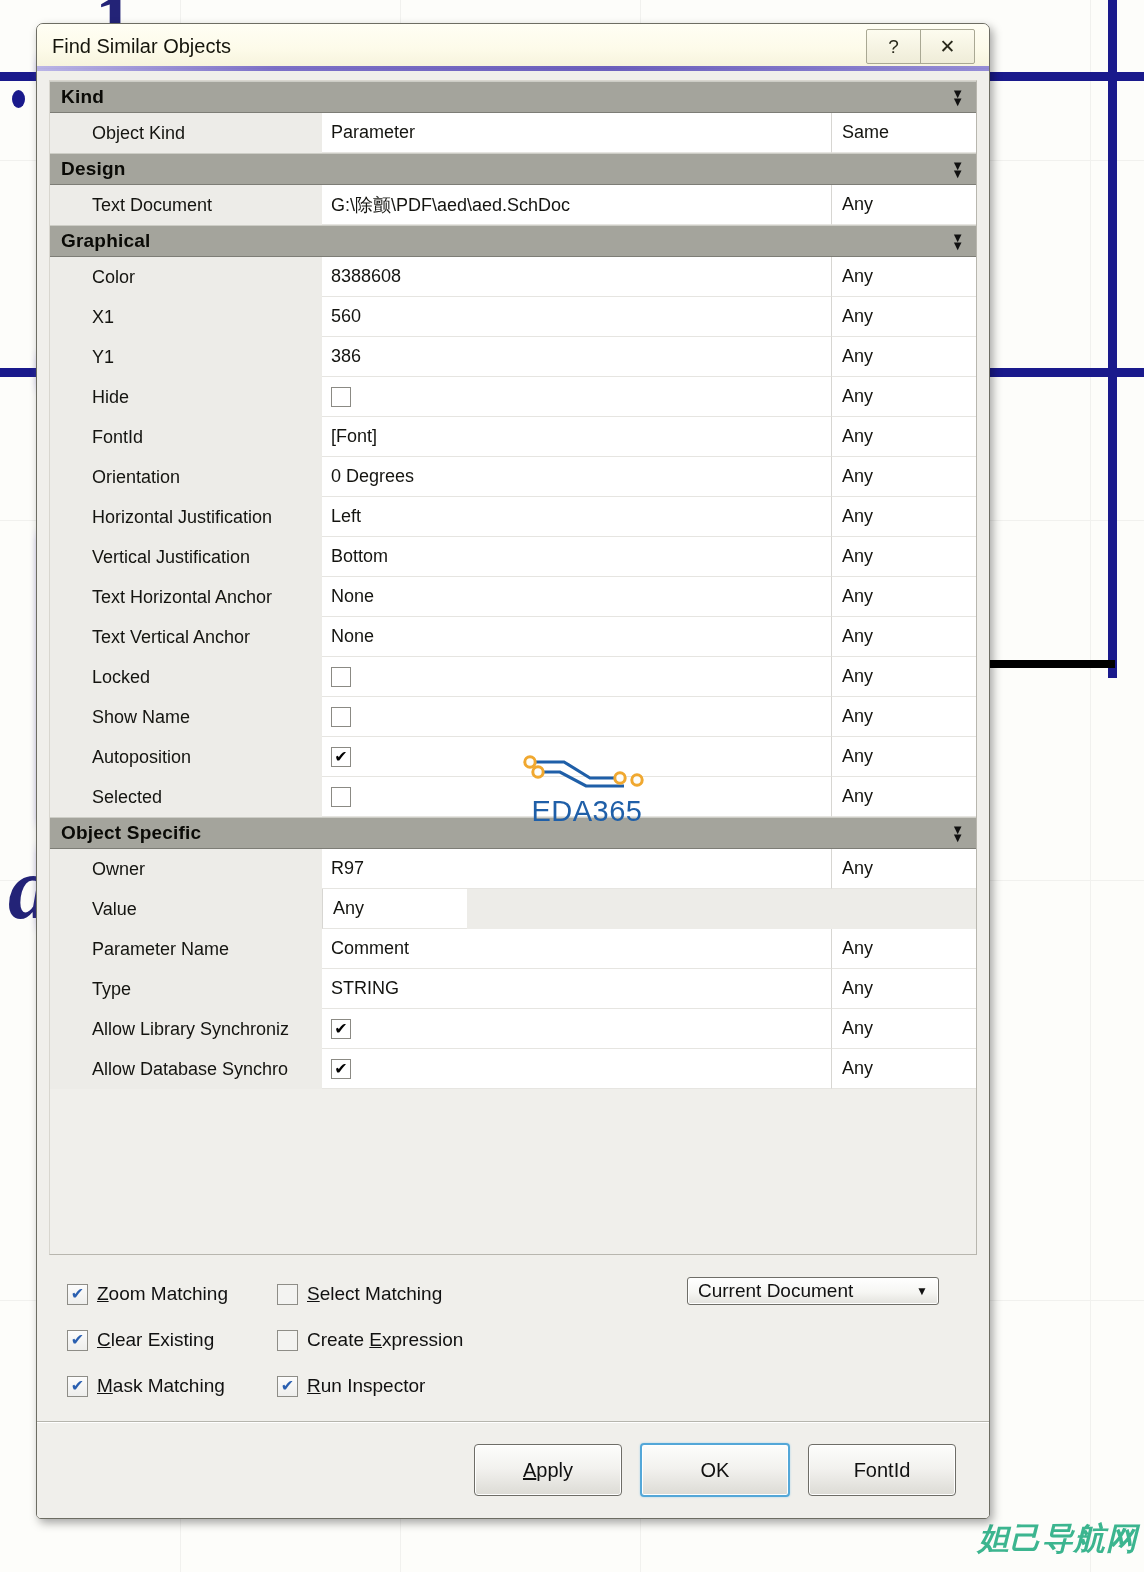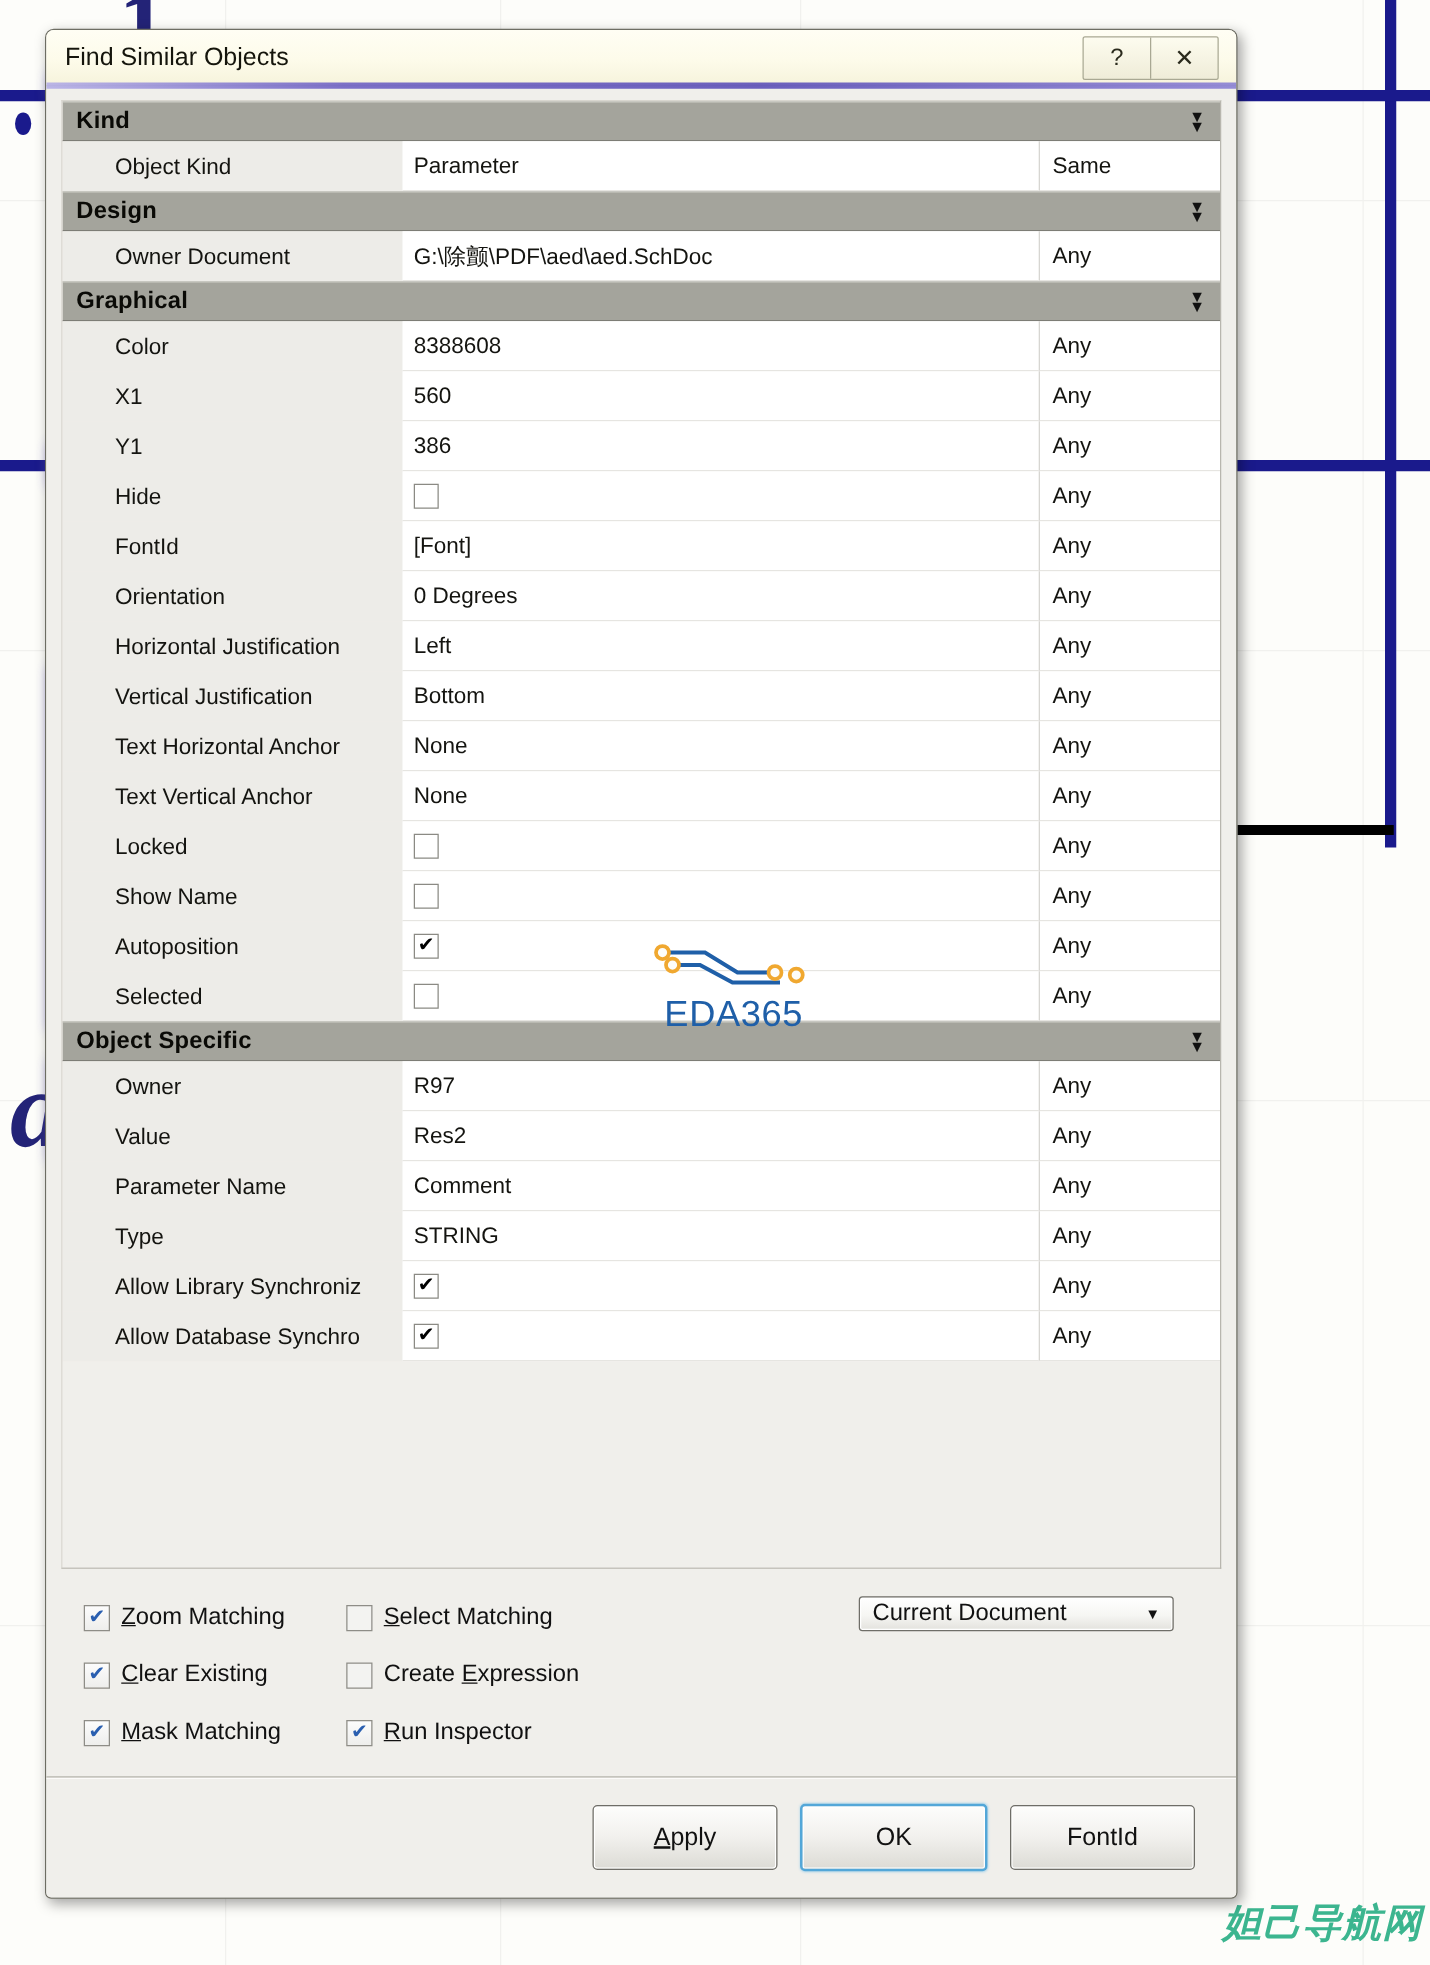--- a/index.html
+++ b/index.html
@@ -351,21 +351,21 @@
             <div class="cell-value">
               <span>Parameter</span>
             </div>
             <div class="cell-match">Same</div>
           </div>
           <div class="group-row">
             <div class="group-title">Design</div>
             <div class="group-chevron">▼<span>▼</span></div>
           </div>
           <div class="data-row">
-            <div class="cell-label">Owner Document</div>
+            <div class="cell-label">Text Document</div>
             <div class="cell-value">
               <span>G:\除颤\PDF\aed\aed.SchDoc</span>
             </div>
             <div class="cell-match">Any</div>
           </div>
           <div class="group-row">
             <div class="group-title">Graphical</div>
             <div class="group-chevron">▼<span>▼</span></div>
           </div>
           <div class="data-row">
@@ -472,23 +472,20 @@
           </div>
           <div class="data-row">
             <div class="cell-label">Owner</div>
             <div class="cell-value">
               <span>R97</span>
             </div>
             <div class="cell-match">Any</div>
           </div>
           <div class="data-row">
             <div class="cell-label">Value</div>
-            <div class="cell-value">
-              <span>Res2</span>
-            </div>
             <div class="cell-match">Any</div>
           </div>
           <div class="data-row">
             <div class="cell-label">Parameter Name</div>
             <div class="cell-value">
               <span>Comment</span>
             </div>
             <div class="cell-match">Any</div>
           </div>
           <div class="data-row">

